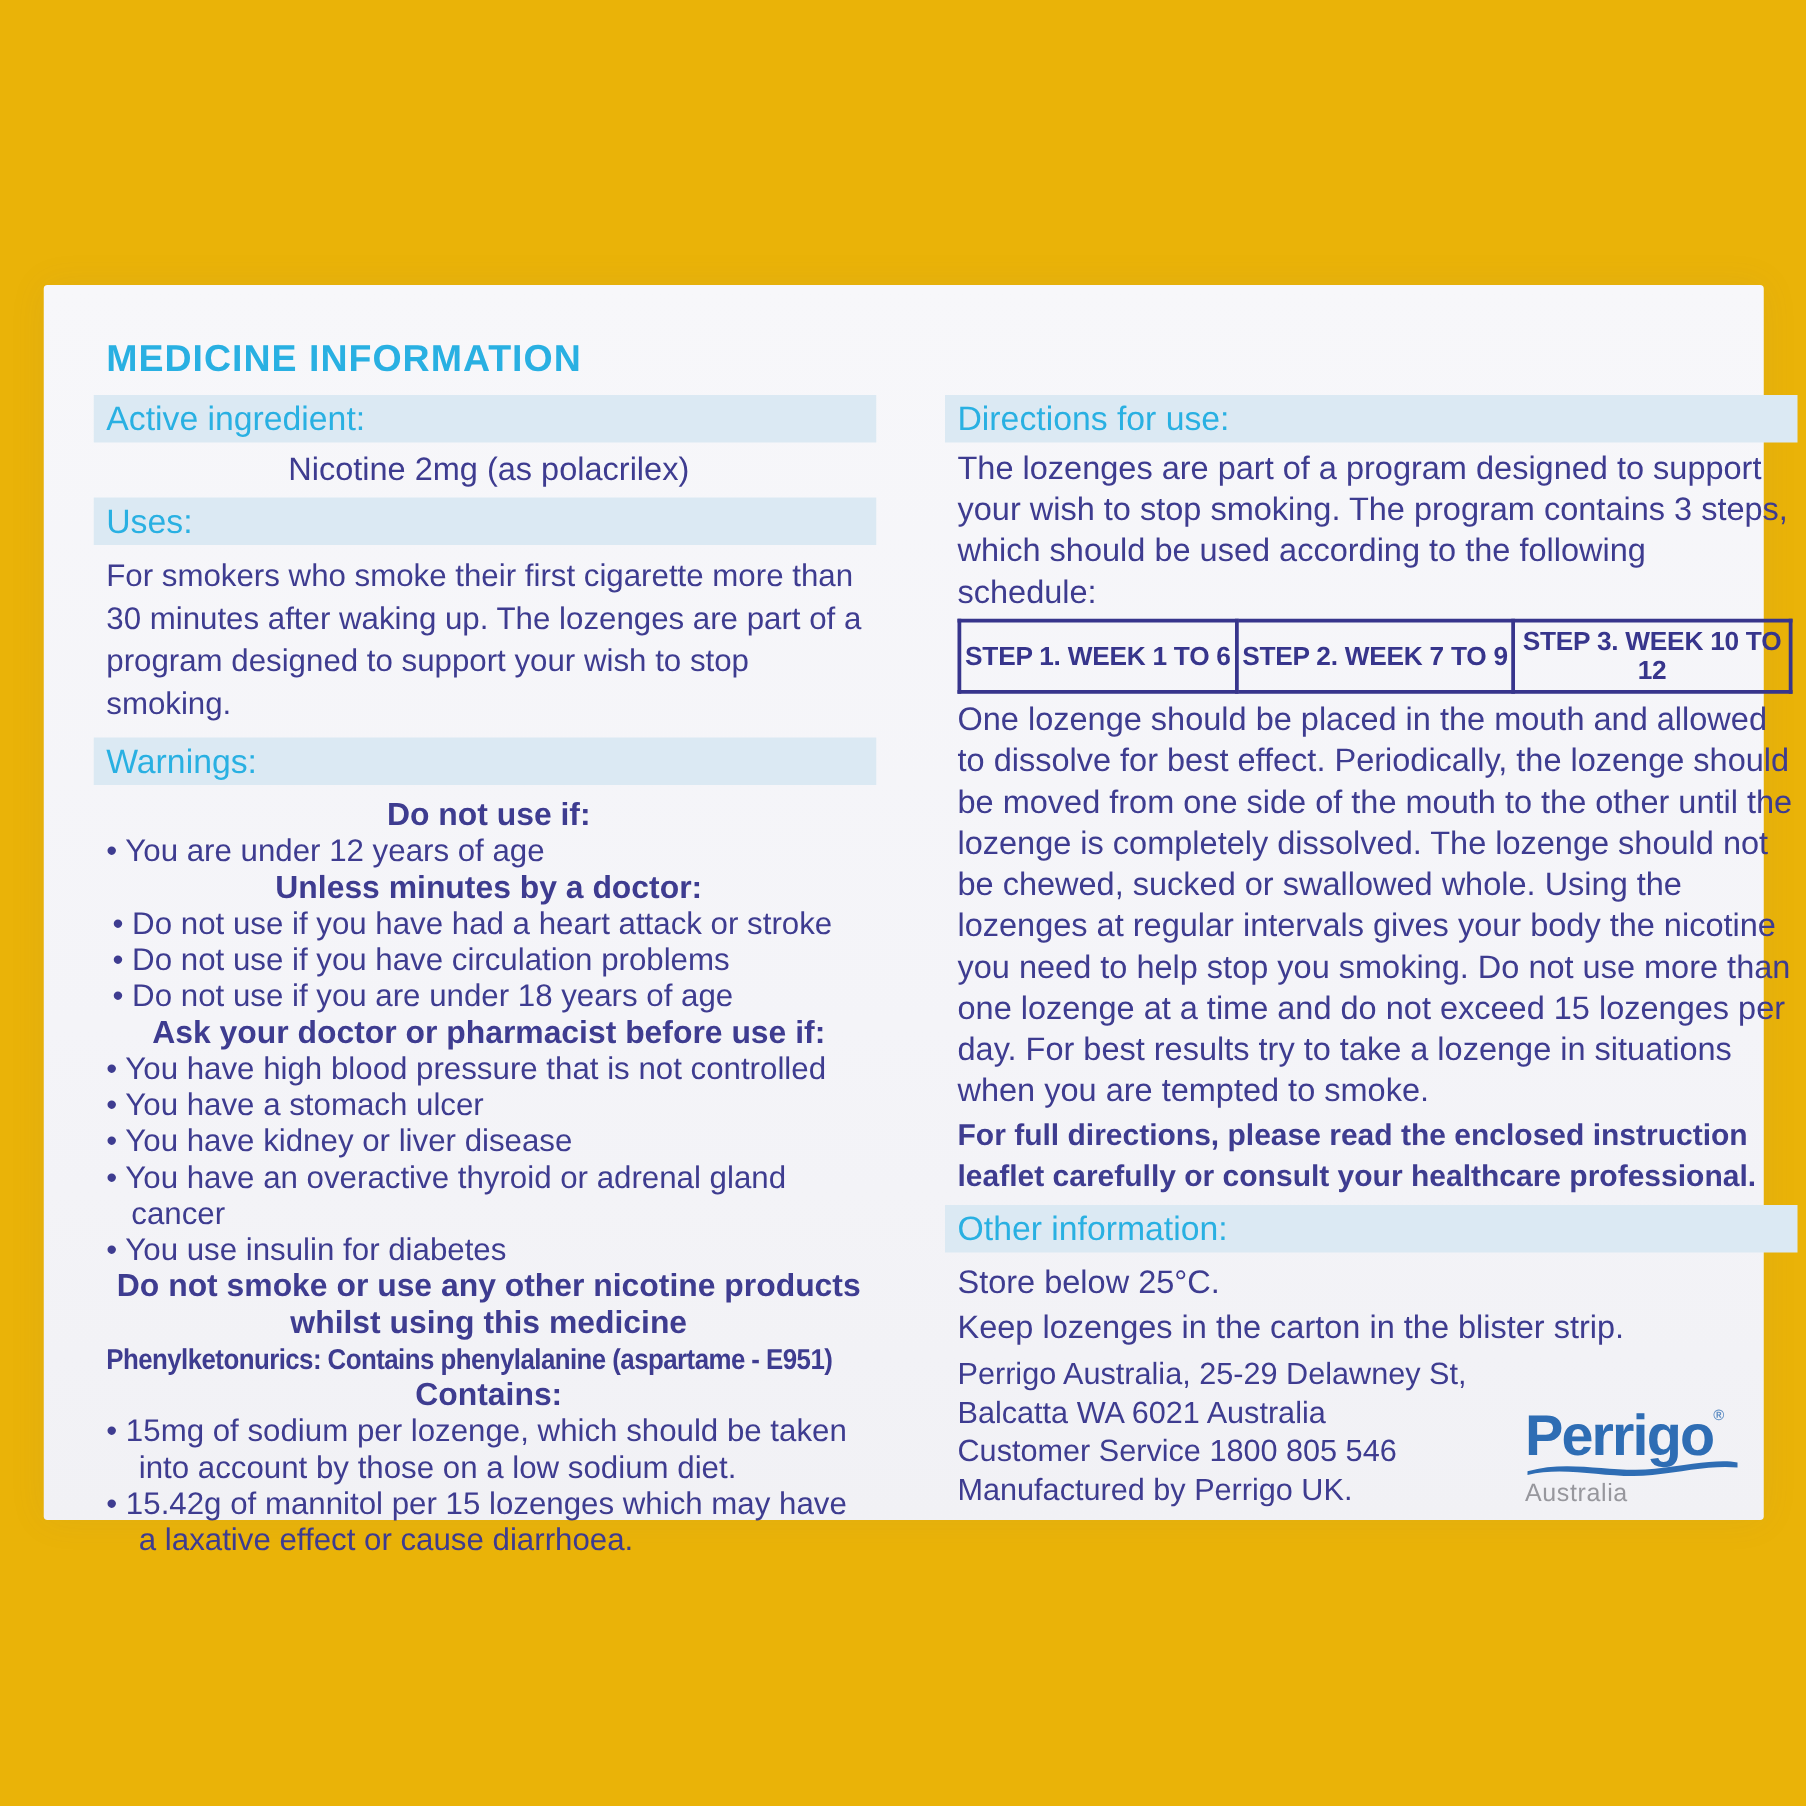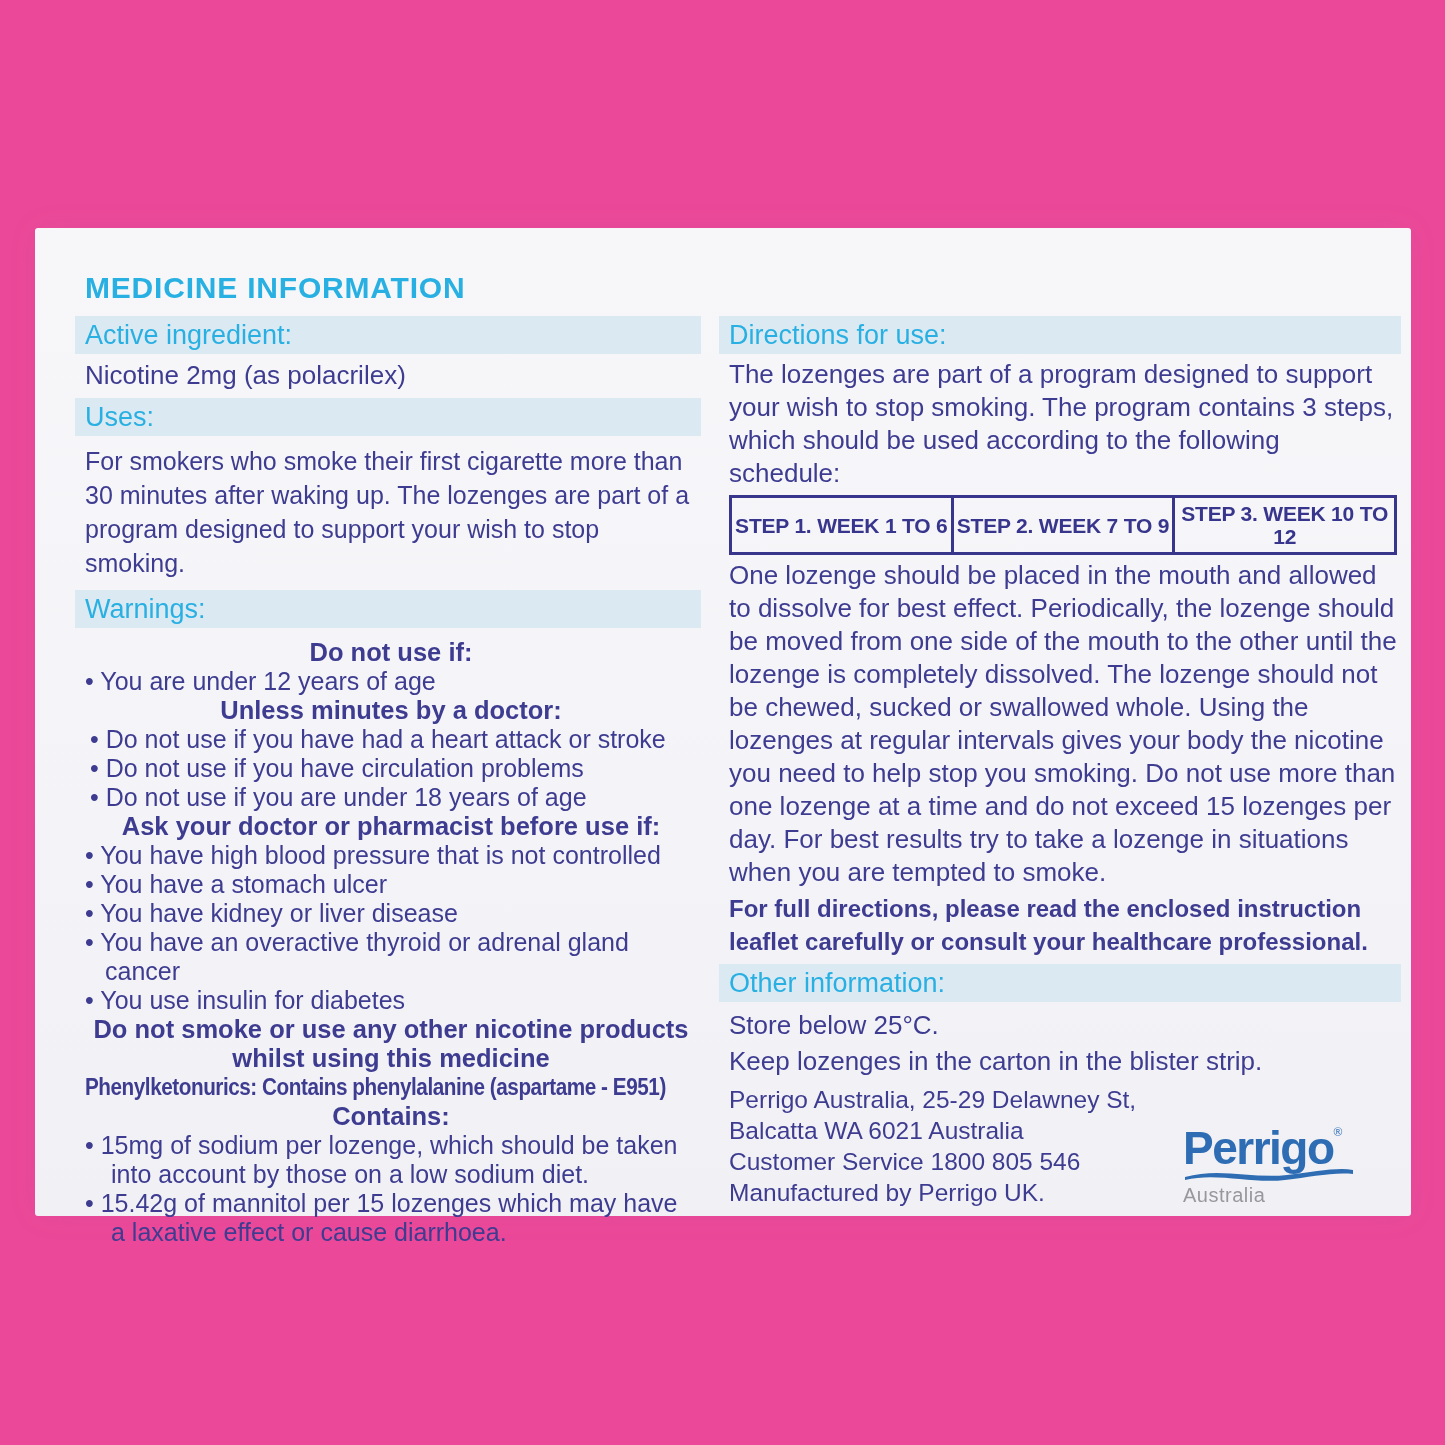--- a/index.html
+++ b/index.html
@@ -1,42 +1,42 @@
 <!DOCTYPE html>
 <html><head>
 <meta charset="utf-8">
 <style>
   html,body { margin:0; padding:0; }
   .page {
     position:relative; width:1445px; height:1445px;
-    background:#ec4899;
+    background:#eab308;
     font-family:"Liberation Sans", sans-serif;
     overflow:hidden;
   }
   .card {
     position:absolute; left:35px; top:228px; width:1376px; height:988px;
     background:linear-gradient(180deg,#f7f7fa 0%, #f4f4f8 60%, #f1f1f5 100%);
     border-radius:3px;
     box-shadow:0 0 30px rgba(120,120,140,0.08);
   }
   .card-inner { display:flex; padding:42px 34px 0 50px; gap:32px; }
   .col-left  { width:612px; flex:none; }
-  .col-right { width:668px; flex:none; padding-top:46px; }
+  .col-right { width:668px; flex:none; padding-top:46px;margin-left:37px; }
 
   .title {
     color:#29b0e2; font-size:30px; font-weight:bold; letter-spacing:0.8px;
     line-height:36px; margin-bottom:10px;
   }
   .band {
     background:#dbe9f3; color:#29b0e2; font-size:27px; line-height:30px;
     padding:4px 10px; margin-left:-10px; margin-right:-4px;
   }.m-t6{margin-top:6px}.m-t8{margin-top:8px}.m-t10{margin-top:10px}
 
   .body-text { color:#3e3c90; font-size:25px; line-height:34px; }
-  .value-line { color:#3e3c90; font-size:26px; line-height:34px; margin:4px 0 6px 0; }
+  .value-line { color:#3e3c90; font-size:26px; line-height:34px; margin:4px 0 6px 0;text-align:center; }
 
   .warn-list { margin-top:10px; color:#3e3c90; font-size:25px; line-height:29px; }
   .warn-list .b  { font-weight:bold; font-size:25.5px;text-align:center; }
   .warn-list .li { padding-left:20px; text-indent:-20px; }
   .warn-list .ind { margin-left:5px; }
   .warn-list .hang { padding-left:26px; text-indent:-26px; }
   .cond { font-weight:bold; font-size:23px; letter-spacing:-0.5px;
           transform:scaleX(0.9); transform-origin:left center; white-space:nowrap; }
 
   .schedule { width:100%; border-collapse:collapse; margin:5px 0 4px 0;

